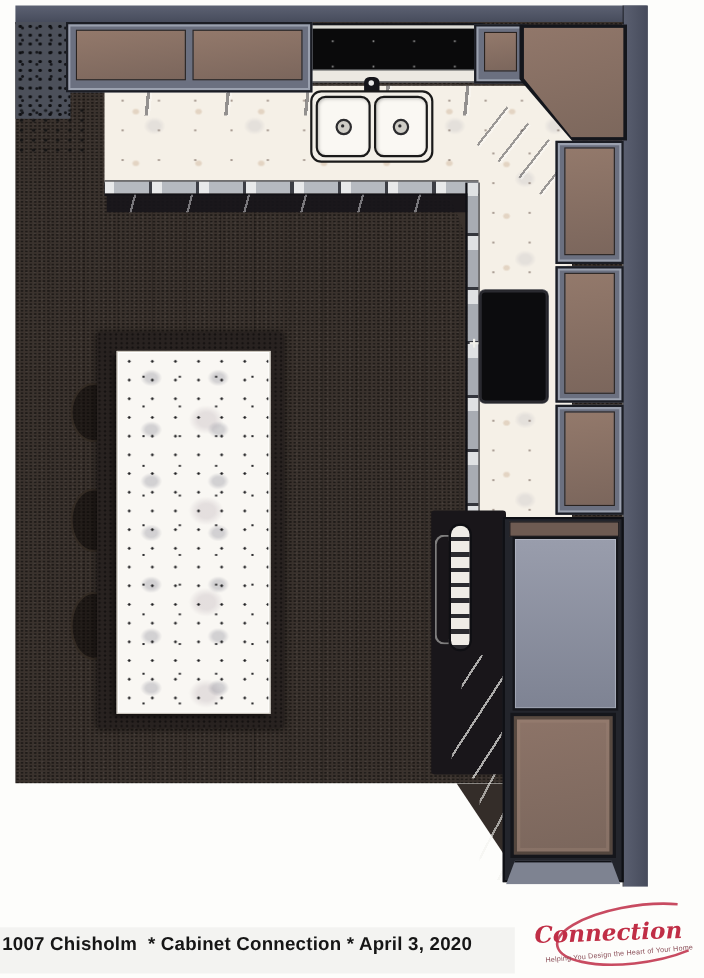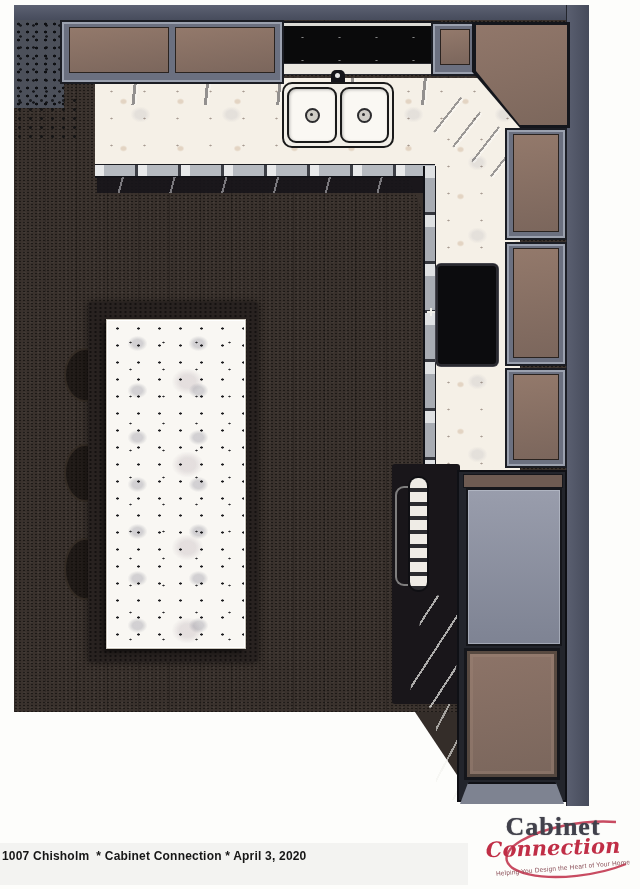--- a/index.html
+++ b/index.html
@@ -118,21 +118,21 @@
     border:1px solid #c9c4ba;box-shadow:-3px 3px 5px rgba(0,0,0,.6),inset 0 0 0 1px #ffffff;
     background-image:radial-gradient(#1d1d1f 1px,transparent 1.7px),
       radial-gradient(#2a2a2c .8px,transparent 1.4px),
       radial-gradient(rgba(120,120,135,.3) 5px,transparent 10px),
       radial-gradient(rgba(165,150,160,.25) 8px,transparent 16px);
     background-size:21px 17px,33px 27px,61px 47px,101px 83px;
     background-position:0 0,7px 9px,0 0,30px 20px;}
 
   
   .caption-strip{left:0;top:843px;width:468px;height:42px;background:#f3f3f1;}
-  .caption{left:2px;top:849px;font-size:12px;font-weight:bold;color:#161616;
+  .caption{left:2px;top:849px;font-size:17px;font-weight:bold;color:#161616;
     white-space:pre;letter-spacing:.2px;}
   .logo{left:466px;top:806px;width:174px;height:83px;}
   .logo svg{position:absolute;left:0;top:0;}
   .logo-word1{position:absolute;left:0;top:6px;width:174px;text-align:center;
     font-family:"Liberation Serif",serif;font-weight:bold;font-size:26px;color:#41414b;
     letter-spacing:1px;text-shadow:0 0 1px rgba(65,65,75,.8);}
   .logo-word2{position:absolute;left:0;top:29px;width:174px;text-align:center;
     font-family:"DejaVu Serif",serif;font-style:italic;font-weight:bold;font-size:21px;
     color:#c02e46;transform:rotate(-2deg);}
   .logo-tagline{position:absolute;left:26px;top:58px;width:142px;text-align:center;
@@ -213,17 +213,16 @@
     <div class="abs island-top"></div>
   </div>
 
   <div class="abs caption-strip"></div>
   <div class="abs caption">1007 Chisholm  * Cabinet Connection * April 3, 2020</div>
 
   <div class="abs logo">
     <svg width="174" height="83" viewBox="0 0 174 83">
       <path d="M 150 16 A 74 26 -8 1 0 160 58" fill="none" stroke="#c23750" stroke-width="2.4" opacity="0.9"></path>
     </svg>
-    <div class="logo-word1">Cabinet</div>
     <div class="logo-word2">Connection</div>
     <div class="logo-tagline">Helping You Design the Heart of Your Home</div>
   </div>
 </div>
 
 </body></html>

